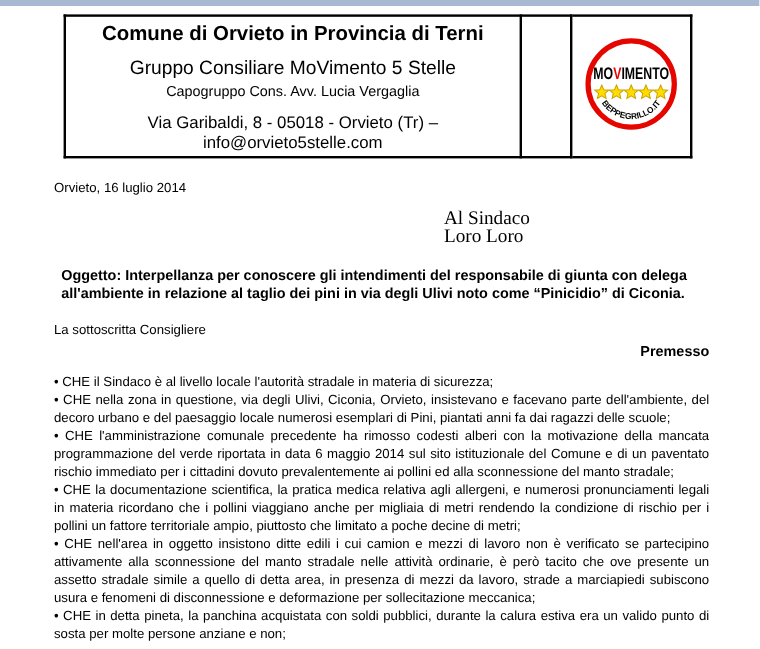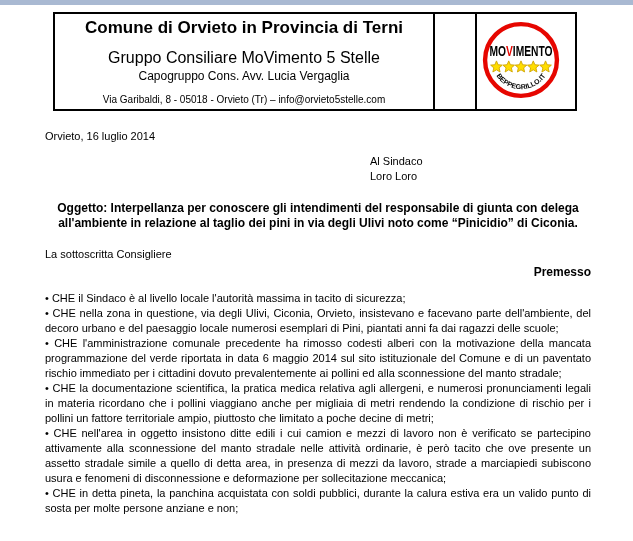--- a/index.html
+++ b/index.html
@@ -8,30 +8,30 @@
     font-family:"Liberation Sans",sans-serif;position:relative;
   }
   .topbar{height:5px;width:100%;background:#a9b9d2;}
   .page{padding:7px 42px 0 45px;}
 
   
   table.header{border-collapse:collapse;margin-left:8px;table-layout:fixed;padding-left:36px;}
   table.header td{border:2px solid #000;vertical-align:middle;padding:0;}
   td.h-text{width:378px;text-align:center;}
   td.h-spacer{width:40px;}
-  td.h-logo{width:98px;text-align:left;}
+  td.h-logo{width:98px;text-align:center;}
   .h-title{font-size:17px;font-weight:bold;margin-top:4px;}
   .h-group{font-size:16px;margin-top:11px;}
   .h-capo{font-size:12px;margin-top:2px;}
-  .h-addr{font-size:10px;margin-top:11px;margin-bottom:4px;}
+  .h-addr{font-size:14px;margin-top:11px;margin-bottom:4px;}
 
   
   .date{margin-top:19px;font-size:11px;}
-  .recipients{margin-top:12px;margin-left:325px;font-size:11px;line-height:15px;}
-  .subject{margin-top:17px;font-weight:bold;text-align:center;font-size:12px;line-height:15px;padding:0 6px;}
+  .recipients{margin-top:12px;margin-left:325px;font-size:16px;line-height:15px;font-family:Liberation Serif, serif;}
+  .subject{margin-top:17px;font-weight:bold;text-align:left;font-size:12px;line-height:15px;padding:0 6px;}
   .intro{margin-top:16px;font-size:11px;line-height:15px;}
   .premesso{text-align:right;font-weight:bold;font-size:12px;line-height:15px;margin-top:3px;}
   .bullets{margin-top:11px;font-size:11px;line-height:15px;}
   .bullets p{margin:0;text-align:justify;}
 </style>
 </head>
 <body>
 
 <div class="topbar"></div>
 
@@ -80,21 +80,21 @@
     <div>Loro Loro</div>
   </div>
 
   <div class="subject">Oggetto: Interpellanza per conoscere gli intendimenti del responsabile di giunta con delega all'ambiente in relazione al taglio dei pini in via degli Ulivi noto come “Pinicidio” di Ciconia.</div>
 
   <div class="intro">La sottoscritta Consigliere</div>
 
   <div class="premesso">Premesso</div>
 
   <div class="bullets">
-    <p>• CHE il Sindaco è al livello locale l'autorità massima in tacito di sicurezza;</p>
+    <p>• CHE il Sindaco è al livello locale l'autorità stradale in materia di sicurezza;</p>
     <p>• CHE nella zona in questione, via degli Ulivi, Ciconia, Orvieto, insistevano e facevano parte dell'ambiente, del decoro urbano e del paesaggio locale numerosi esemplari di Pini, piantati anni fa dai ragazzi delle scuole;</p>
     <p>• CHE l'amministrazione comunale precedente ha rimosso codesti alberi con la motivazione della mancata programmazione del verde riportata in data 6 maggio 2014 sul sito istituzionale del Comune e di un paventato rischio immediato per i cittadini dovuto prevalentemente ai pollini ed alla sconnessione del manto stradale;</p>
     <p>• CHE la documentazione scientifica, la pratica medica relativa agli allergeni, e numerosi pronunciamenti legali in materia ricordano che i pollini viaggiano anche per migliaia di metri rendendo la condizione di rischio per i pollini un fattore territoriale ampio, piuttosto che limitato a poche decine di metri;</p>
     <p>• CHE nell'area in oggetto insistono ditte edili i cui camion e mezzi di lavoro non è verificato se partecipino attivamente alla sconnessione del manto stradale nelle attività ordinarie, è però tacito che ove presente un assetto stradale simile a quello di detta area, in presenza di mezzi da lavoro, strade a marciapiedi subiscono usura e fenomeni di disconnessione e deformazione per sollecitazione meccanica;</p>
     <p>• CHE in detta pineta, la panchina acquistata con soldi pubblici, durante la calura estiva era un valido punto di sosta per molte persone anziane e non;</p>
 
   </div>
 
 </div>
 

